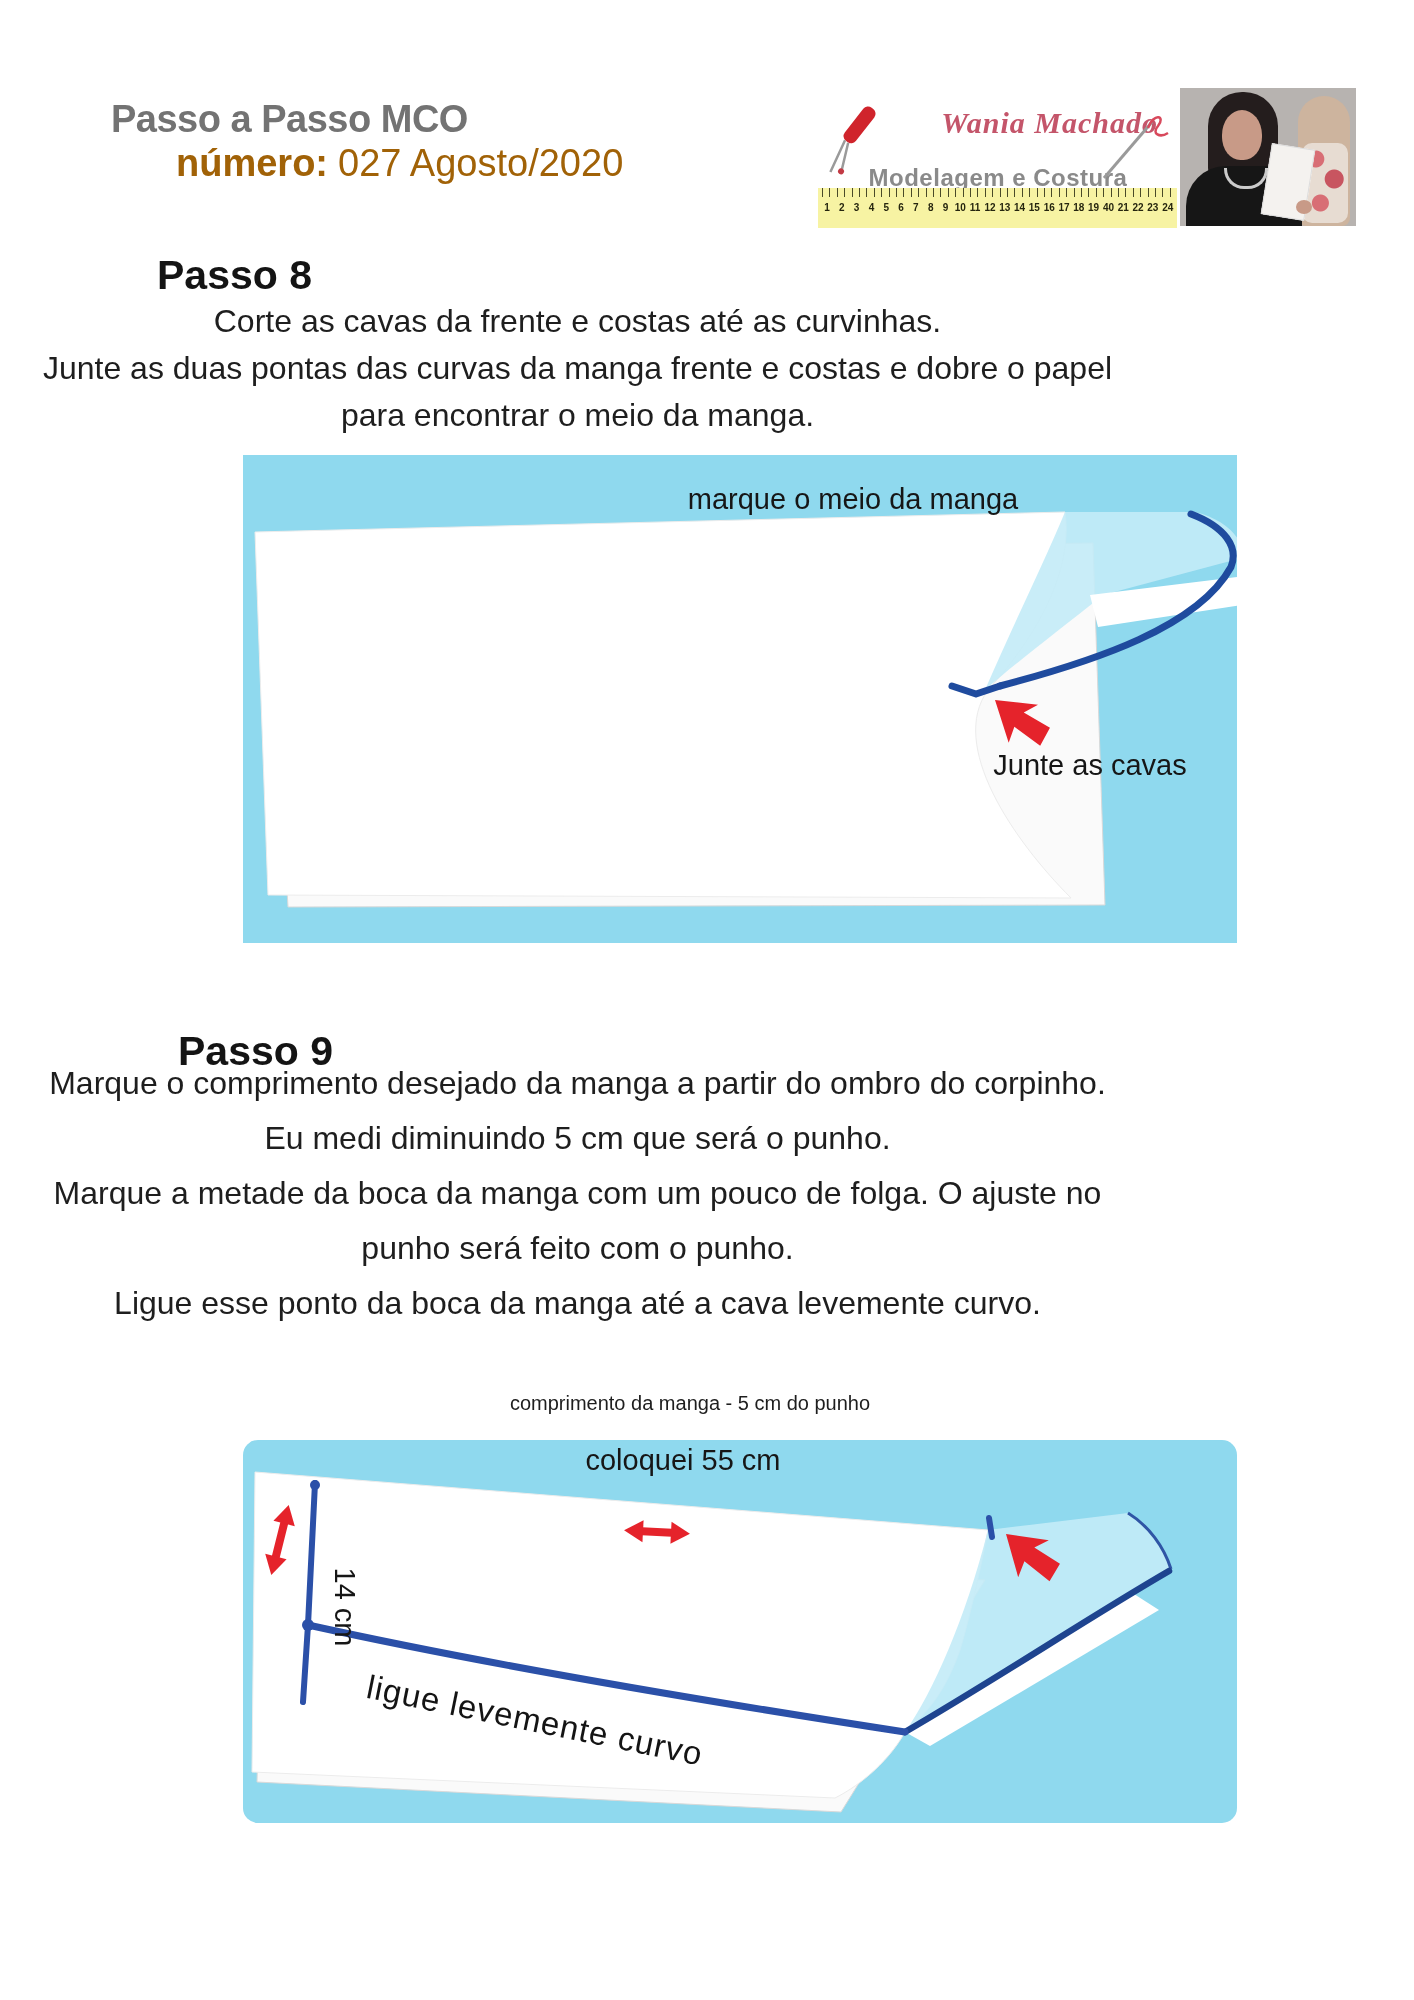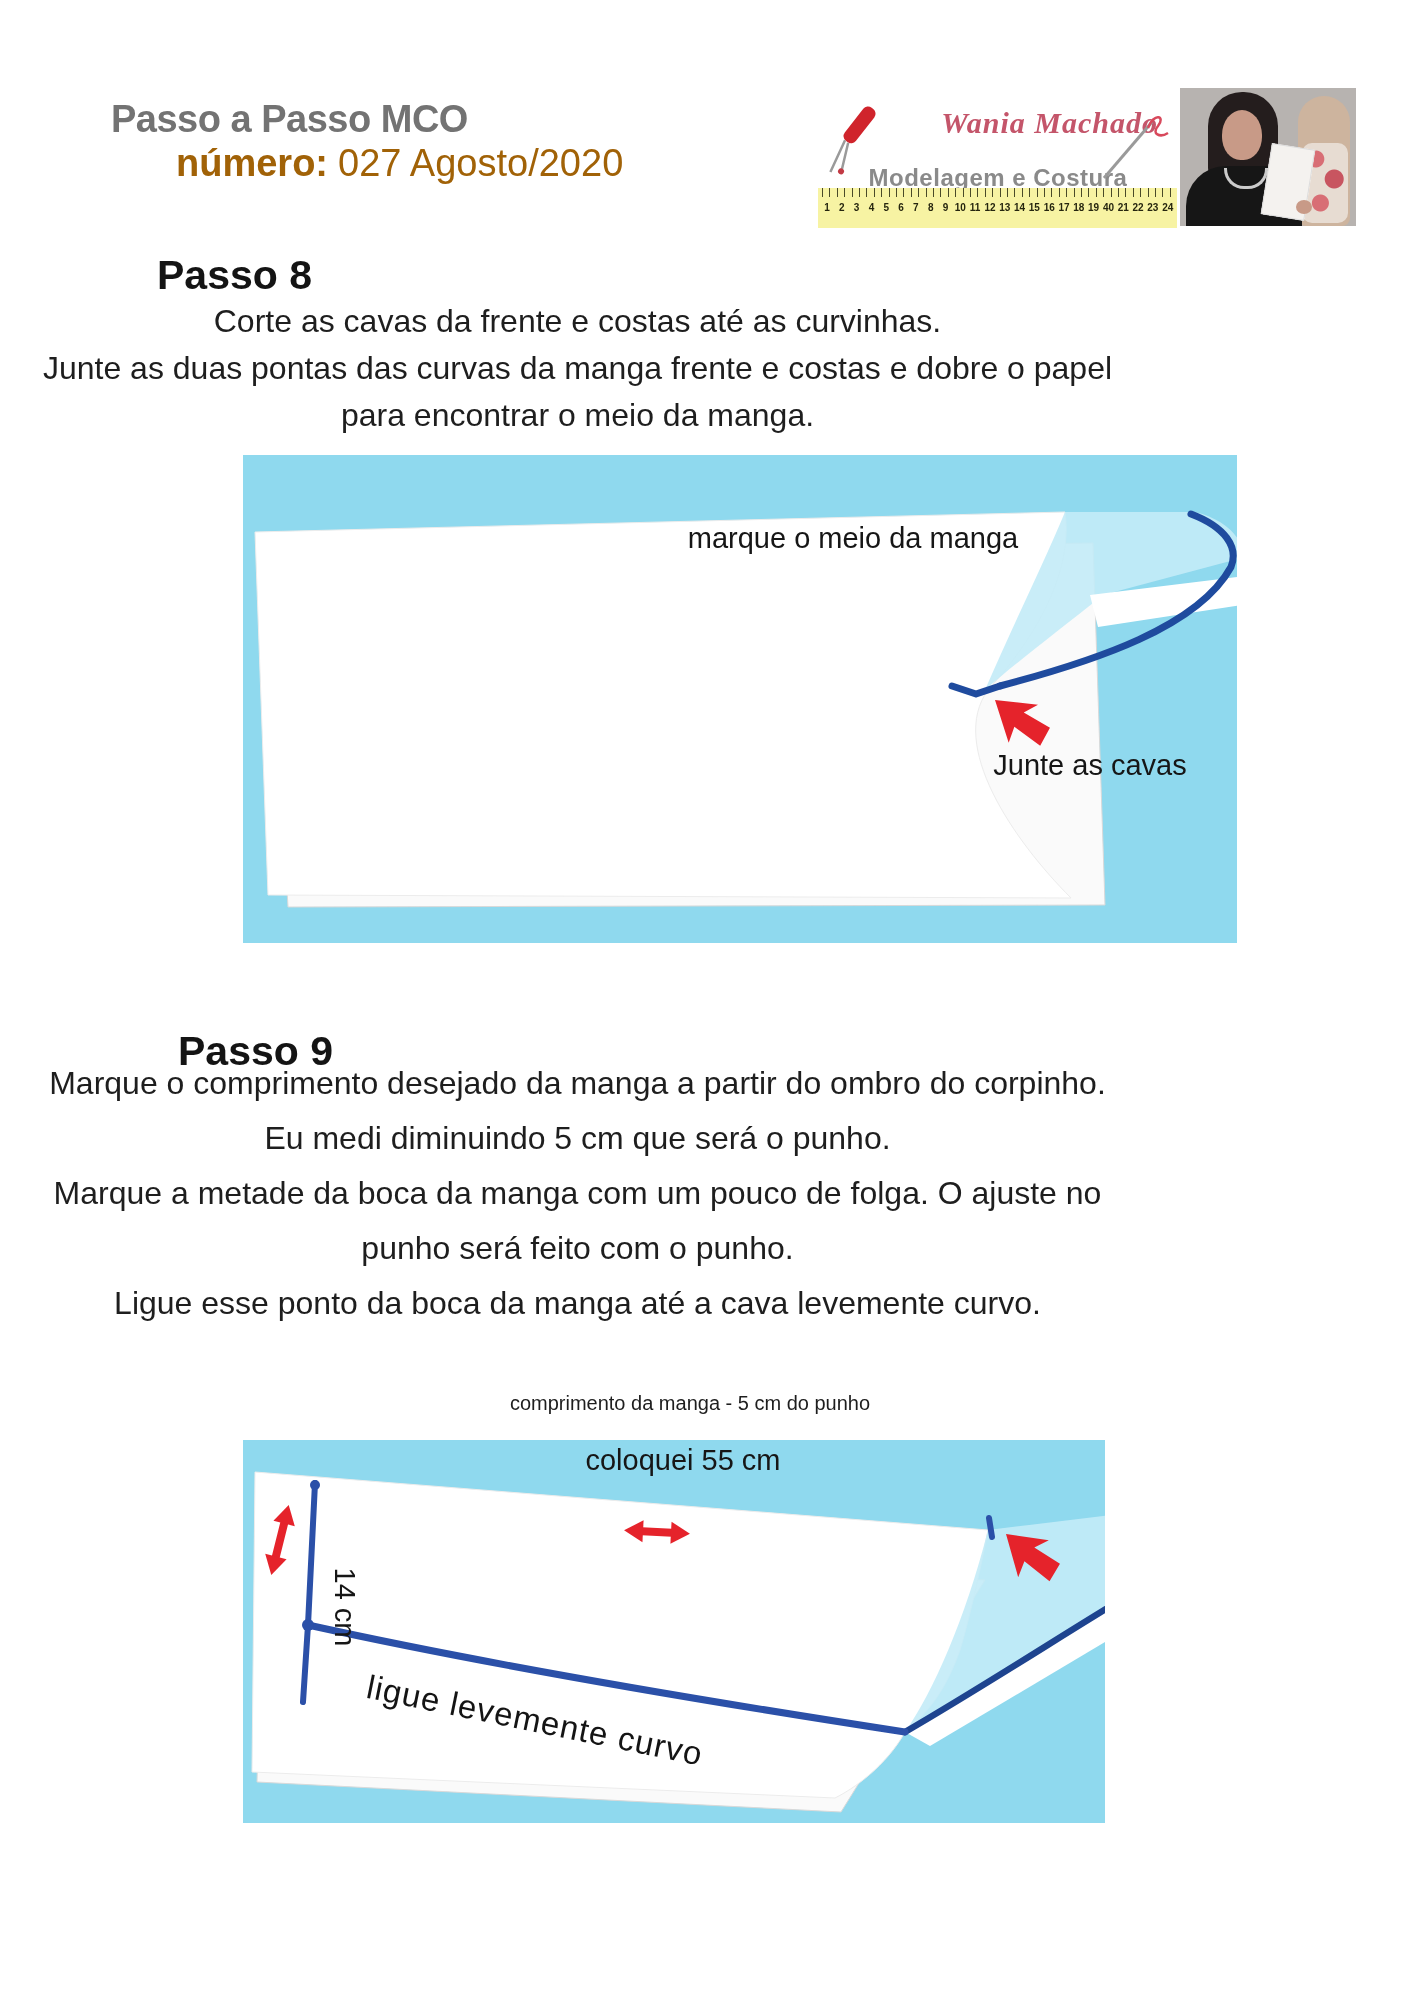--- a/index.html
+++ b/index.html
@@ -42,23 +42,23 @@
   .h-step{font-size:41px;font-weight:bold;color:#141414;}
   .step8-h{left:157px;top:252px;}
   .step9-h{left:178px;top:1028px;}
   .para{left:0;width:1155px;text-align:center;font-size:32px;color:#1e1e1e;}
   .p8{top:298px;line-height:47px;}
   .p9{top:1056px;line-height:55px;}
   .caption{left:130px;top:1392px;width:1120px;text-align:center;font-size:20px;color:#1e1e1e;}
   
   .figure{background:#8fd9ee;overflow:hidden;}
   .fig1{left:243px;top:455px;width:994px;height:488px;}
-  .fig2{left:243px;top:1440px;width:862px;height:383px;}
+  .fig2{left:243px;top:1440px;width:994px;height:383px;border-radius:15px;}
   .fig-label{position:absolute;font-size:29px;color:#161616;text-align:center;}
-  .f1-top{left:300px;top:28px;width:620px;margin-top:39px;}
+  .f1-top{left:300px;top:28px;width:620px;}
   .f1-junte{left:700px;top:294px;width:294px;}
   .f2-top{left:140px;top:4px;width:600px;}
   .f2-14cm{left:41px;top:151px;width:122px;height:32px;transform:rotate(90deg);font-size:29px;}
   .f2-ligue{left:128px;top:228px;transform:rotate(11.5deg);transform-origin:left top;
      font-size:33px;white-space:nowrap;letter-spacing:1px;color:#141414;}
   svg{position:absolute;left:0;top:0;}
 </style>
 </head>
 <body>
 

